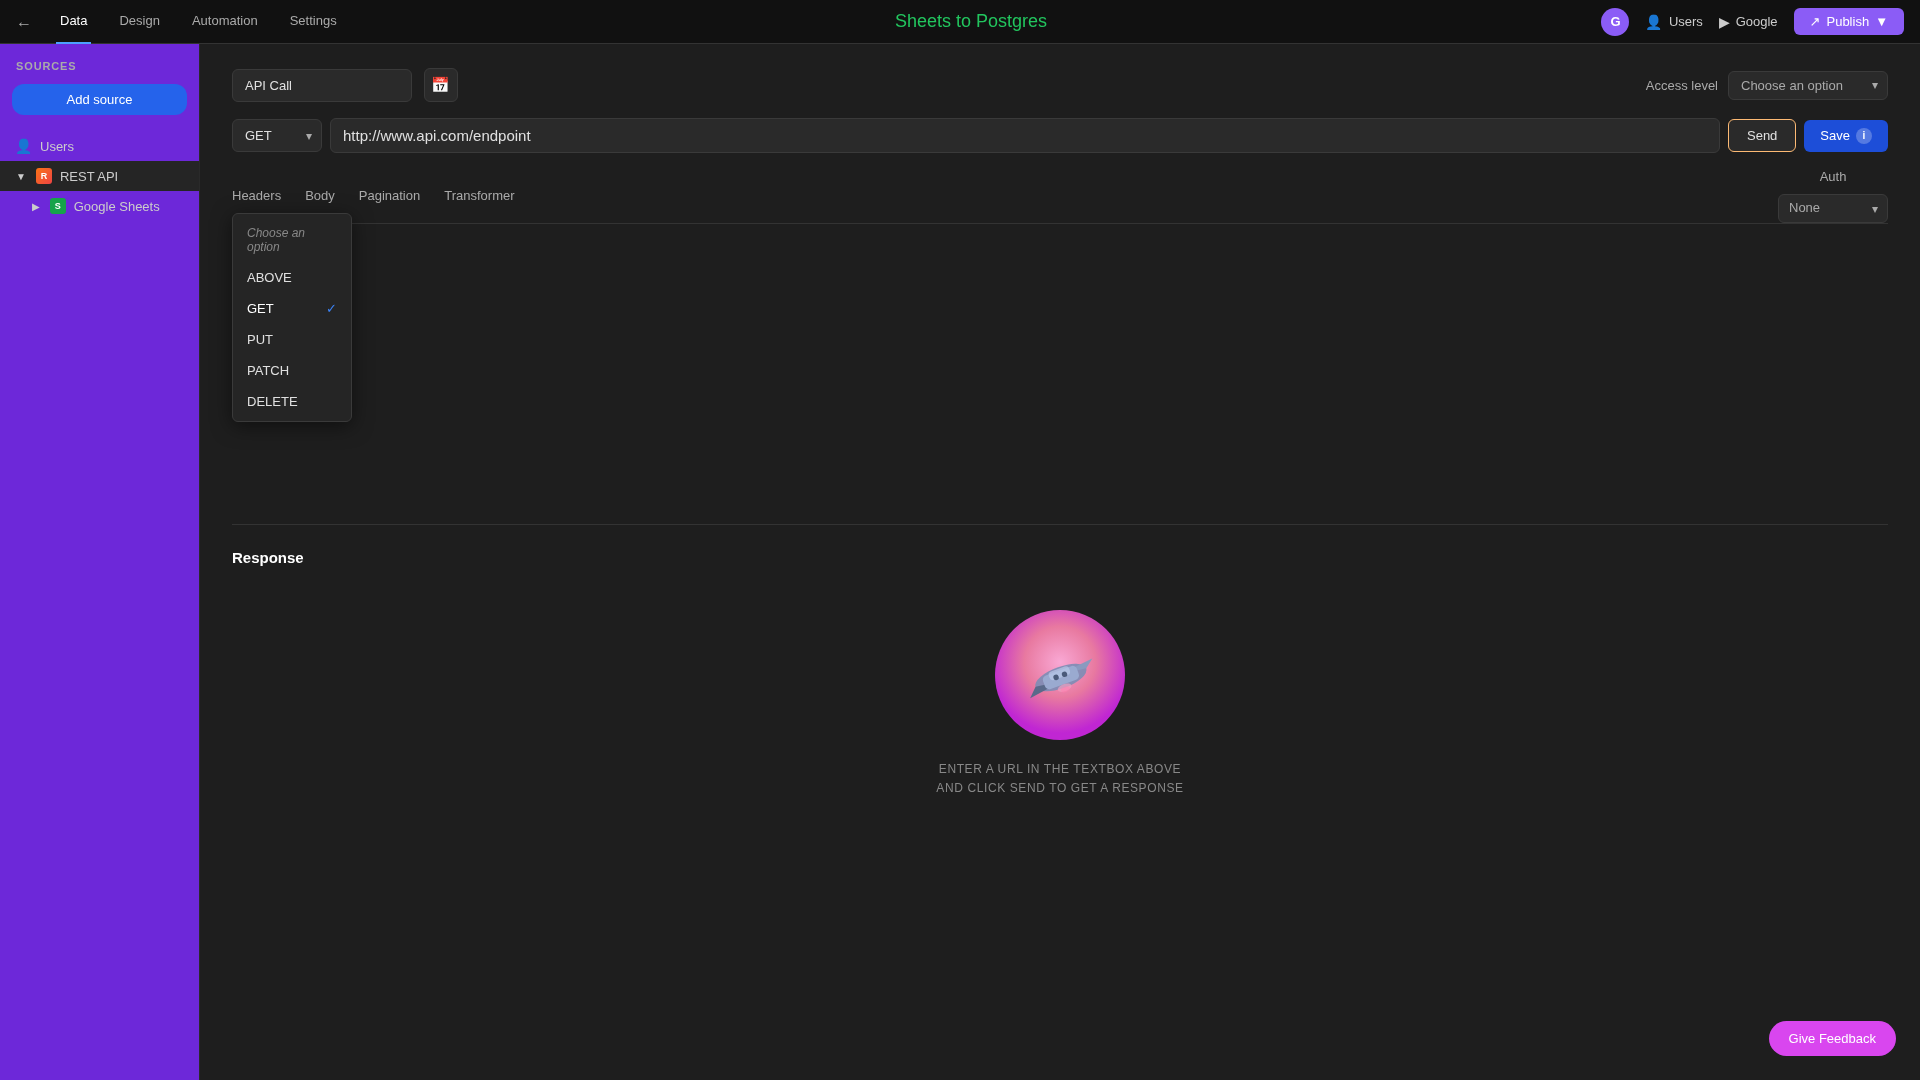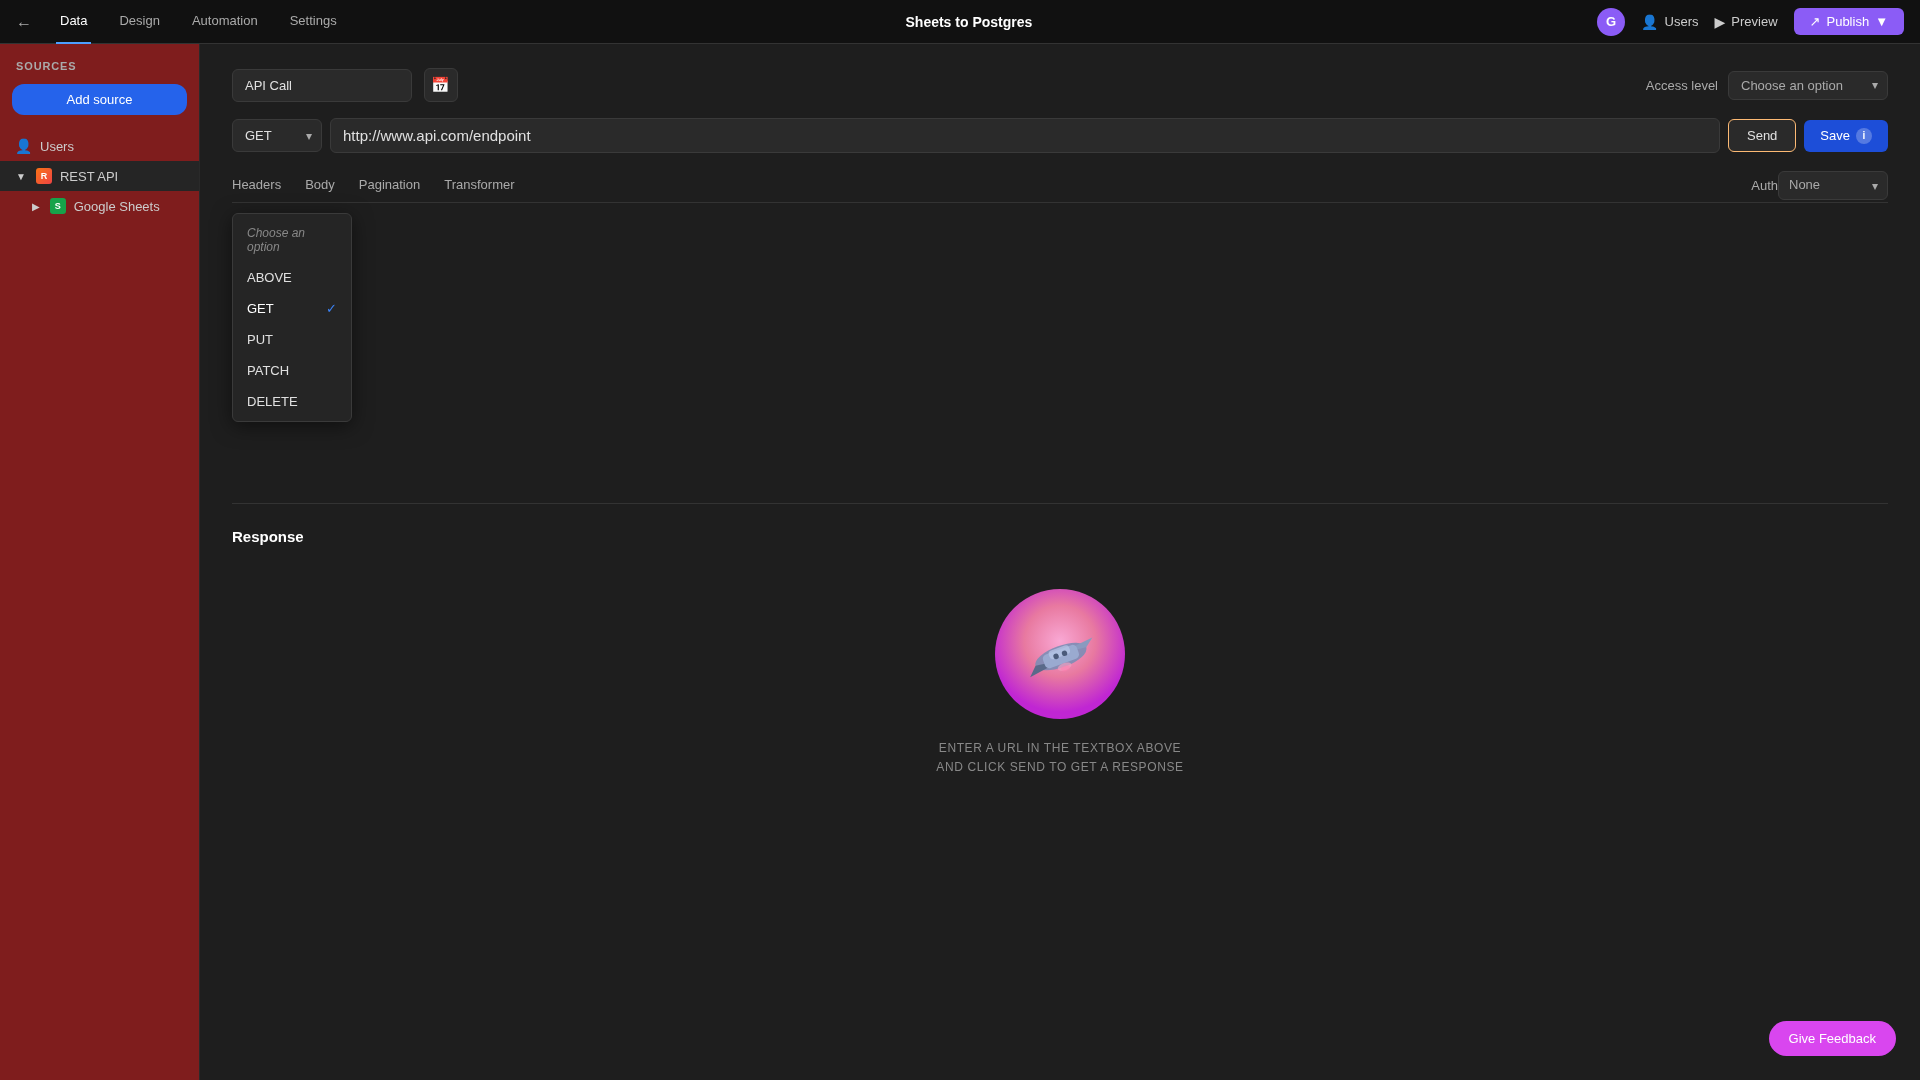--- a/index.html
+++ b/index.html
@@ -42,23 +42,23 @@
       align-items: center;
       border-bottom: 2px solid transparent;
     }
     .topnav-tab.active {
       color: #fff;
       border-bottom: 2px solid #4d9fff;
     }
     .topnav-title {
       flex: 1;
       text-align: center;
-      font-weight: 700;
-      font-size: 14px;
-      color: #ffffff;
+      font-weight: 400;
+      font-size: 18px;
+      color: #22c55e;
     }
     .topnav-right {
       display: flex;
       align-items: center;
       gap: 16px;
     }
     .avatar {
       width: 28px;
       height: 28px;
       border-radius: 50%;
@@ -96,21 +96,21 @@
 
     
     .layout {
       display: flex;
       height: calc(1080px - 44px);
     }
 
     
     .sidebar {
       width: 200px;
-      background: #7f1d1d;
+      background: #6d28d9;
       border-right: 1px solid #2a2a2a;
       padding: 16px 0;
     }
     .sidebar-title {
       color: #aaa;
       font-size: 11px;
       font-weight: 600;
       text-transform: uppercase;
       letter-spacing: 0.08em;
       padding: 0 16px 12px;
@@ -338,22 +338,24 @@
       color: #aaa;
       cursor: pointer;
       font-size: 13px;
       padding: 8px 0;
       border-bottom: 2px solid transparent;
     }
     .auth-area {
       margin-left: auto;
       display: flex;
       align-items: center;
-      color: #aaa;
-      font-size: 13px;
+      gap: 10px;
+      color: #aaa;
+      font-size: 13px;
+      flex-direction: column;
     }
     .auth-select {
       background: #2a2a2a;
       border: 1px solid #3a3a3a;
       border-radius: 6px;
       padding: 5px 28px 7px 10px;
       color: #aaa;
       font-size: 13px;
       cursor: pointer;
       appearance: none;
@@ -467,21 +469,21 @@
   </div>
   <div class="topnav-title">Sheets to Postgres</div>
   <div class="topnav-right">
     <div class="avatar">G</div>
     <div class="topnav-btn">
       <span class="icon">👤</span>
       <span>Users</span>
     </div>
     <div class="topnav-btn">
       <span class="icon">▶</span>
-      <span>Preview</span>
+      <span>Google</span>
     </div>
     <button class="publish-btn">
       <span>↗</span>
       <span>Publish</span>
       <span>▼</span>
     </button>
   </div>
 </nav>
 
 <div class="layout">

